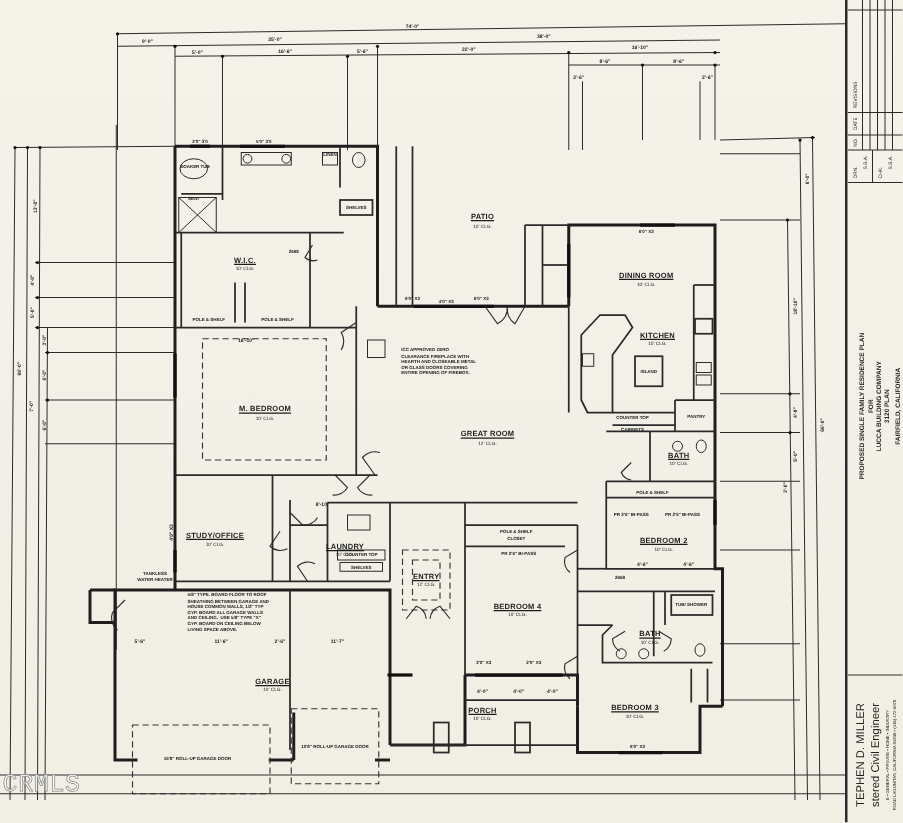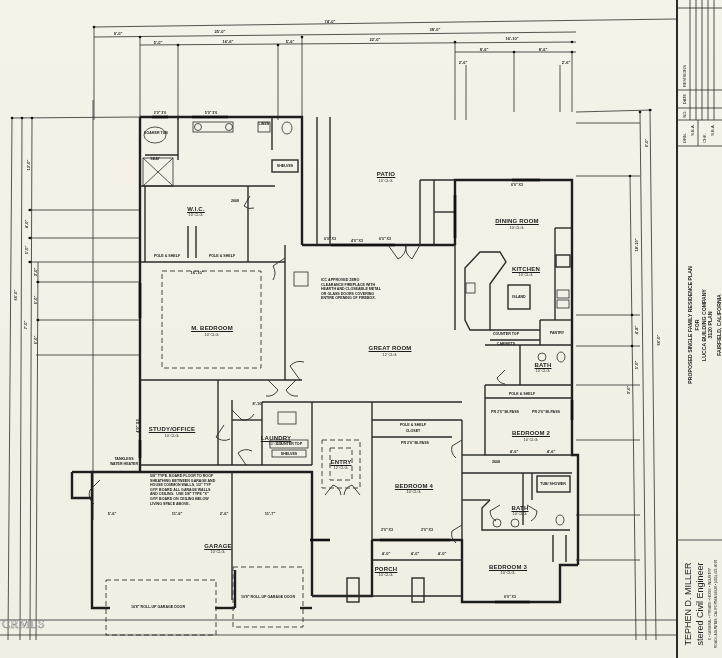--- a/index.html
+++ b/index.html
@@ -7,21 +7,21 @@
   #sheet{position:relative;width:722px;height:658px;background:linear-gradient(180deg,#f4f2e9 0%,#f1efe4 100%);}
   svg{position:absolute;left:0;top:0;}
   .lbl{position:absolute;font-family:"Liberation Sans",sans-serif;font-size:6px;font-weight:bold;color:#1c1c1c;text-decoration:underline;white-space:nowrap;transform:translate(-50%,-50%);letter-spacing:0.2px;}
   .sub{position:absolute;font-family:"Liberation Sans",sans-serif;font-size:3.8px;color:#222;white-space:nowrap;transform:translate(-50%,-50%);}
   .note{position:absolute;font-family:"Liberation Sans",sans-serif;font-size:3.6px;font-weight:bold;color:#222;line-height:4.6px;white-space:pre;}
   .dim{position:absolute;font-family:"Liberation Sans",sans-serif;font-size:4px;font-weight:bold;color:#222;white-space:nowrap;transform:translate(-50%,-50%);}
   .vdim{position:absolute;font-family:"Liberation Sans",sans-serif;font-size:4px;font-weight:bold;color:#222;white-space:nowrap;transform:translate(-50%,-50%) rotate(-90deg);}
   .fix{position:absolute;font-family:"Liberation Sans",sans-serif;font-size:3.6px;font-weight:bold;color:#222;white-space:nowrap;transform:translate(-50%,-50%);}
   #titleblock{position:absolute;left:676px;top:0;width:46px;height:658px;border-left:2px solid #2a2a2a;}
   .tb-vert{position:absolute;transform:translate(-50%,-50%) rotate(-90deg);white-space:nowrap;color:#222;font-family:"Liberation Sans",sans-serif;text-align:center;}
-  #watermark{position:absolute;left:2px;top:617px;font-family:Liberation Serif, serif;font-size:12px;color:rgba(255,255,255,0.85);letter-spacing:0.5px;-webkit-text-stroke:0.6px #8a8a8a;}
+  #watermark{position:absolute;left:2px;top:617px;font-family:Liberation Mono, monospace;font-size:20px;color:rgba(255,255,255,0.85);letter-spacing:0.5px;-webkit-text-stroke:0.6px #8a8a8a;}
 </style>
 </head>
 <body>
 
 <div id="sheet">
 
   <svg width="722" height="658" viewBox="0 0 722 658">
     <g stroke="#2b2b2b" fill="none" stroke-width="0.8">
 
       <line x1="94" y1="27" x2="676" y2="19"></line>

